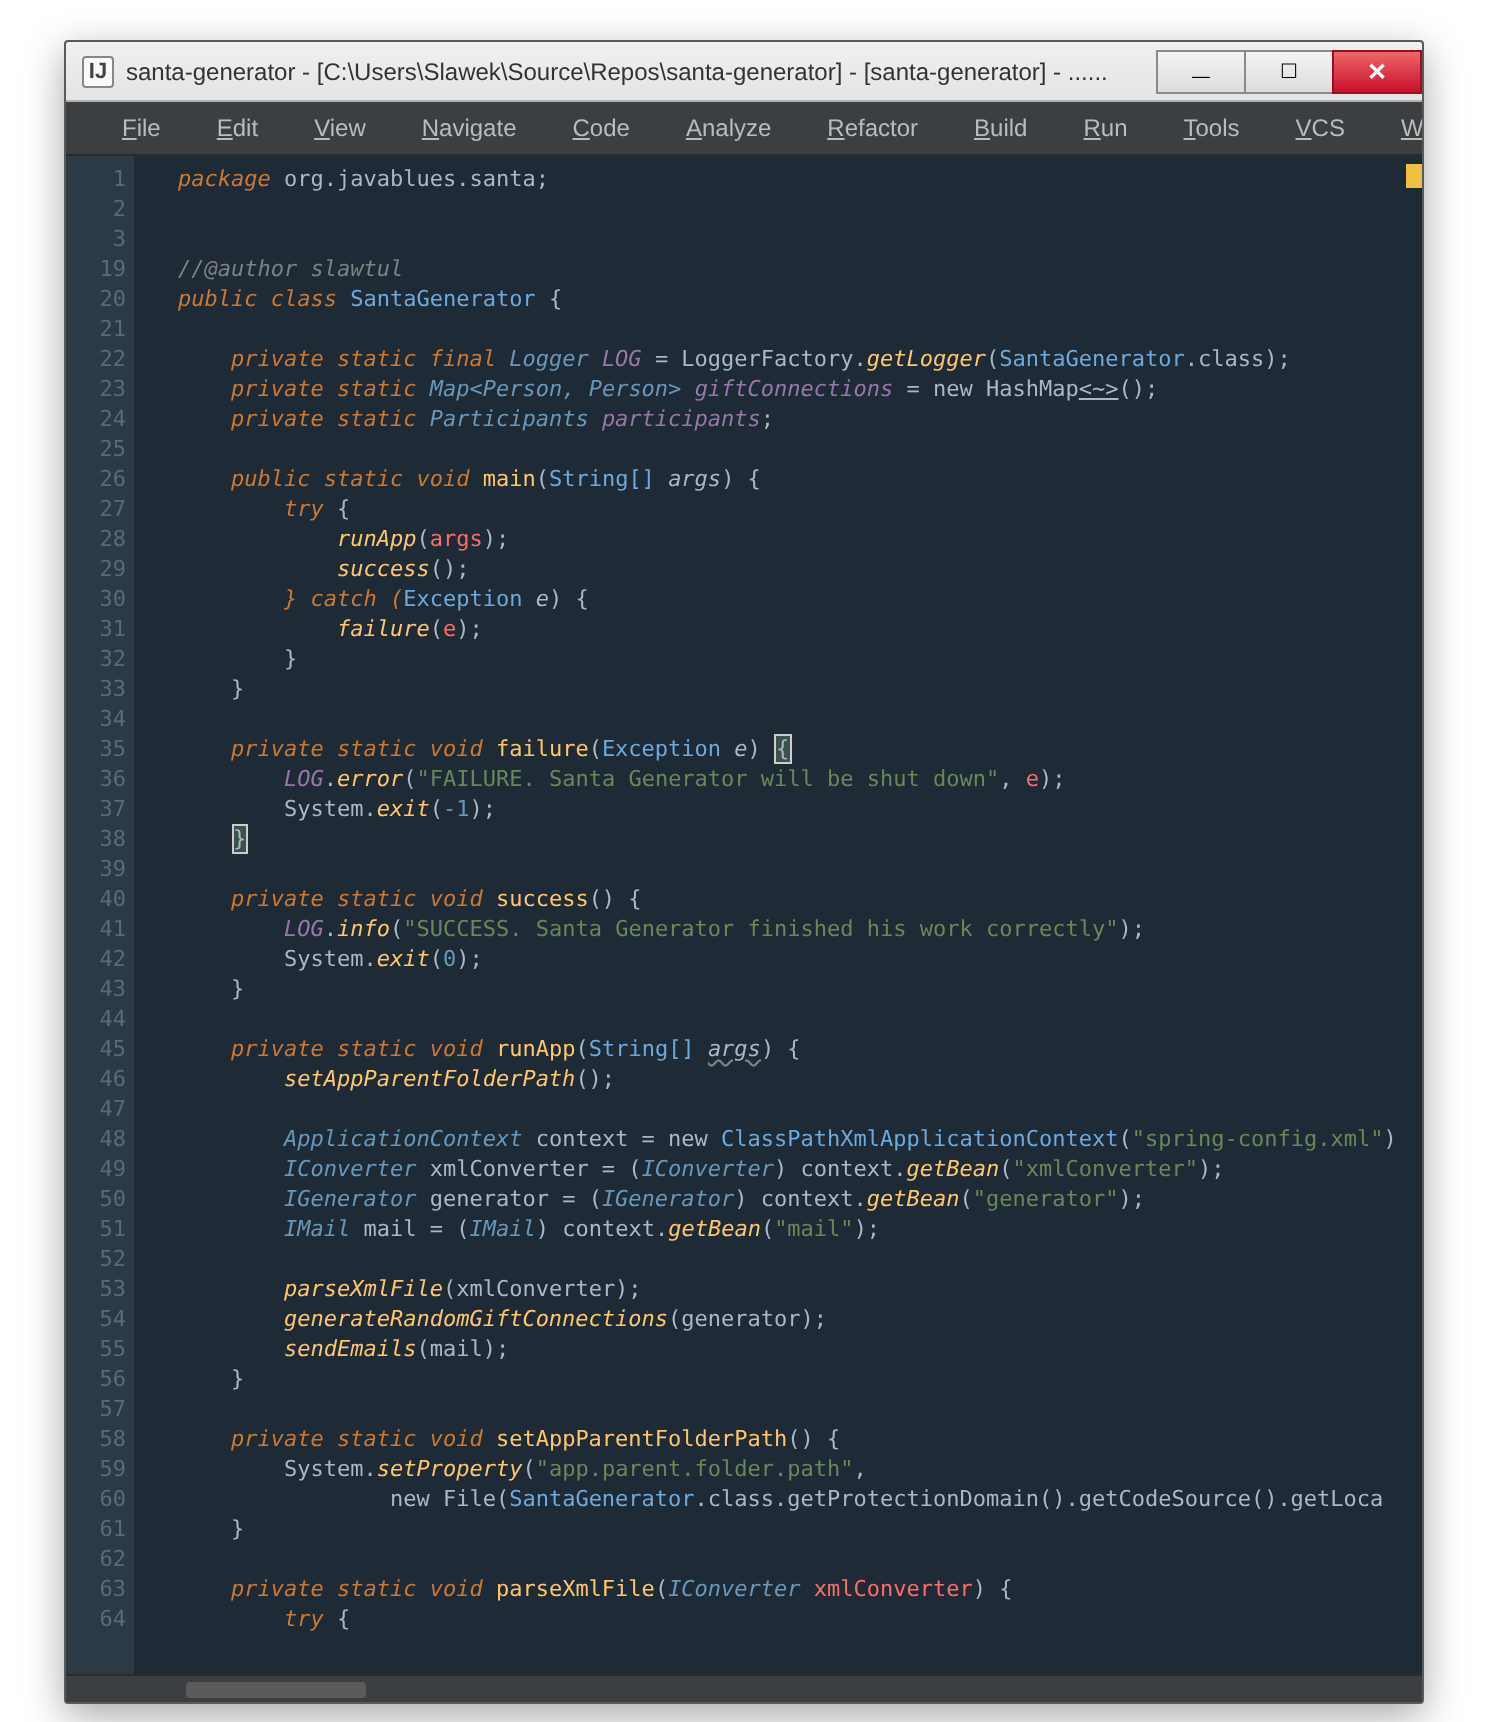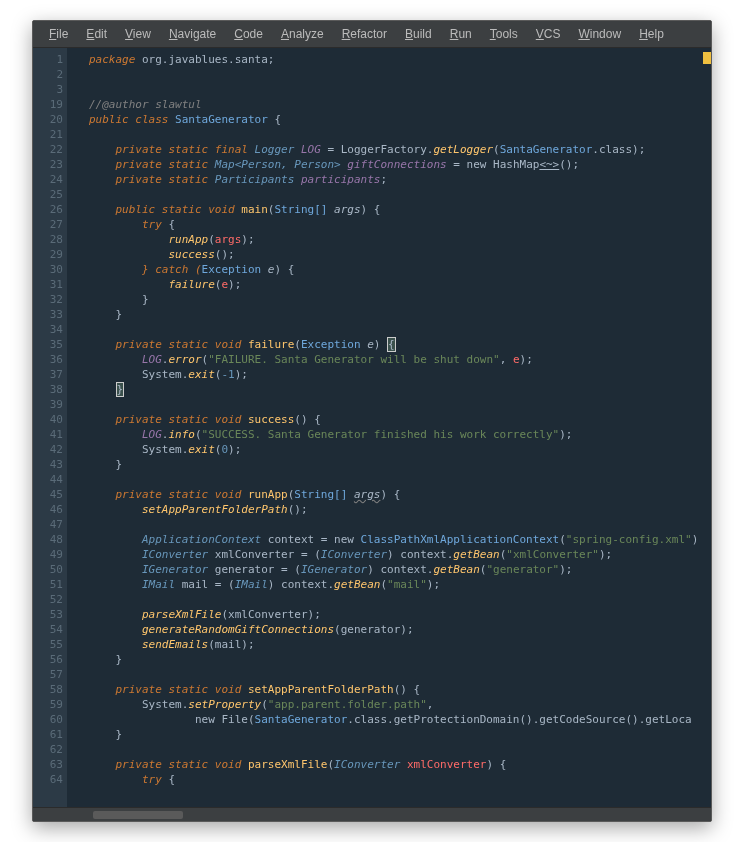--- a/index.html
+++ b/index.html
@@ -63,22 +63,22 @@
     .win-btn.min::before { content:"—"; font-size:9px; position:relative; top:2px; }
     .win-btn.max::before { content:"☐"; font-size:10px; }
     .win-btn.close {
       background: linear-gradient(#e66,#c8102e);
       color: #fff;
       border-color: #9b1020;
     }
     .win-btn.close::before { content:"✕"; font-weight:bold; }
     .menubar {
       display: flex;
-      gap: 6px;
-      padding: 4px 10px;
+      gap: 16px;
+      padding: 4px 22px;
       background: #3c3f41;
       border-bottom: 1px solid #2b2b2b;
     }
     .menubar span {
       color: #bbbbbb;
       font-size: 12px;
       padding: 2px 6px;
       text-decoration: underline;
       text-decoration-color: transparent;
     }
@@ -142,20 +142,29 @@
     .fld { color: #9876aa; font-style: italic; }
     .param { color: #a9b7c6; font-style: italic; }
     .num { color: #6897bb; }
     .err { color: #ff6b68; }
     .brace-hl { border:1px solid #ccc; background: #3b514d; }
   </style>
 </head>
 <body>
 
 <div class="window">
+  <div class="titlebar">
+    <div class="titlebar-icon">IJ</div>
+    <div class="titlebar-text">santa-generator - [C:\Users\Slawek\Source\Repos\santa-generator] - [santa-generator] - ......</div>
+    <div class="win-controls">
+      <div class="win-btn min"></div>
+      <div class="win-btn max"></div>
+      <div class="win-btn close"></div>
+    </div>
+  </div>
 
   <div class="menubar">
     <span>File</span>
     <span>Edit</span>
     <span>View</span>
     <span>Navigate</span>
     <span>Code</span>
     <span>Analyze</span>
     <span>Refactor</span>
     <span>Build</span>

